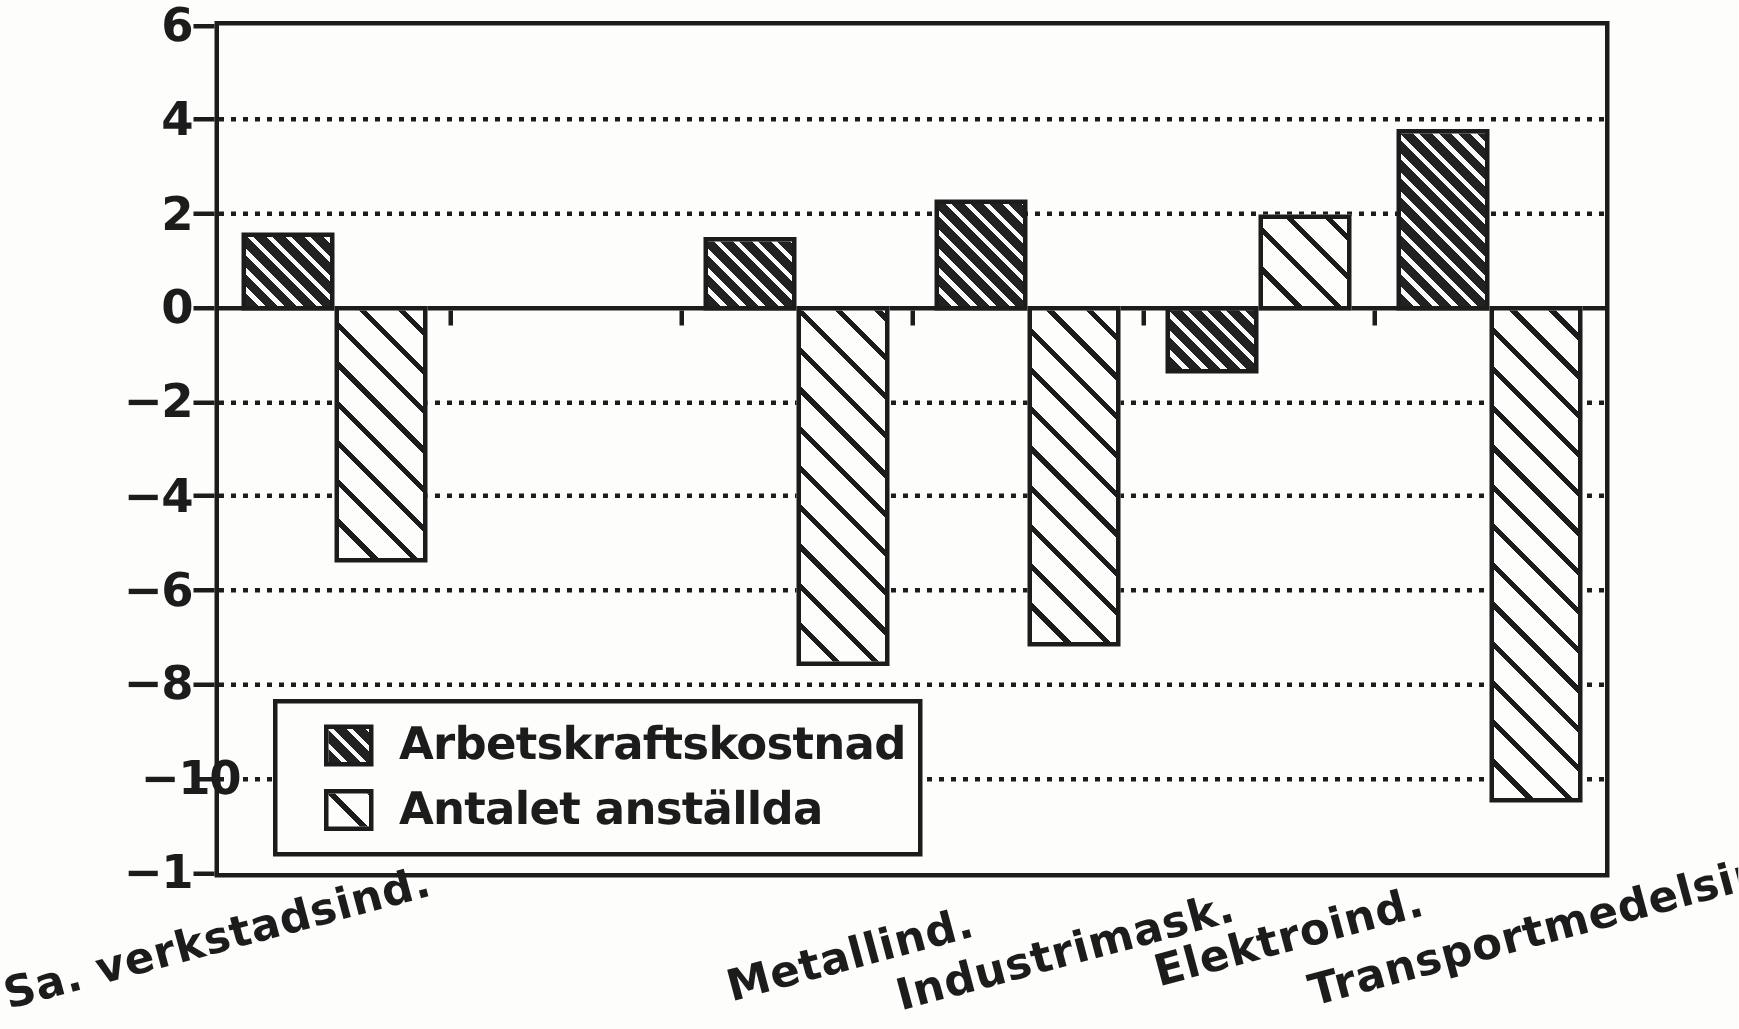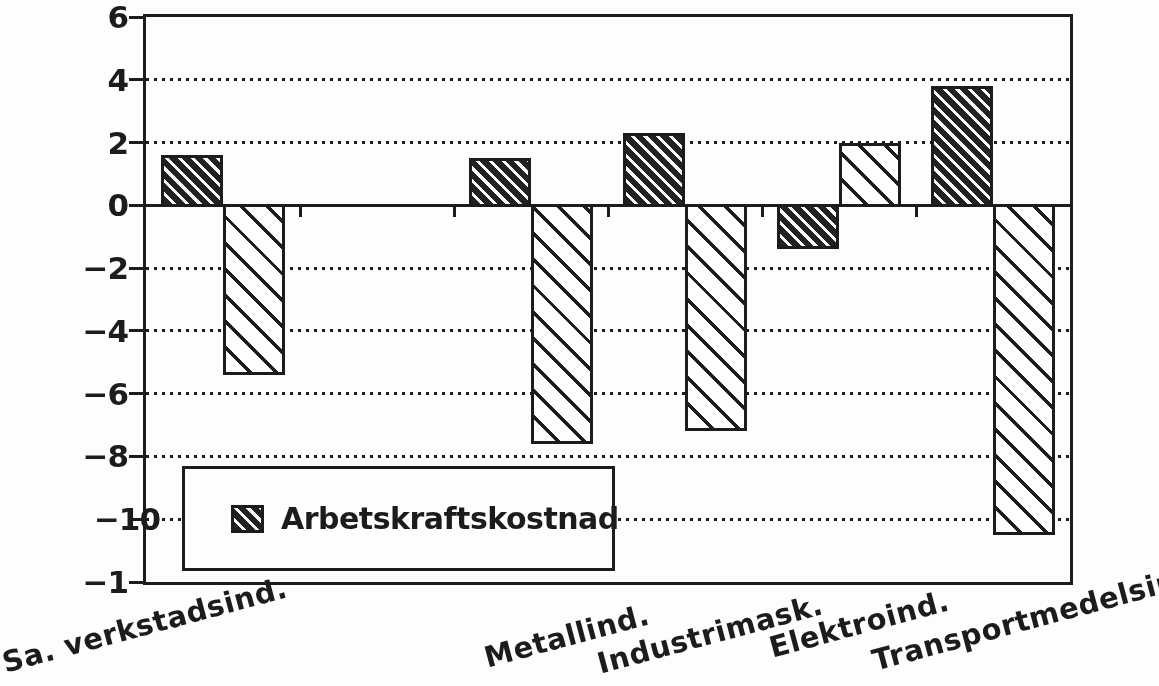--- a/index.html
+++ b/index.html
@@ -27,21 +27,21 @@
     font-size:31px;font-weight:700;line-height:30px;letter-spacing:-1px;
   }
   .xlabel{
     position:absolute;font-size:29px;font-weight:700;letter-spacing:0.5px;
     white-space:nowrap;transform:rotate(-15deg);transform-origin:0 50%;line-height:30px;
   }
   .legend{
     position:absolute;left:182px;top:466px;width:433px;height:105px;
     border:3px solid #1c1c1c;box-sizing:border-box;background:#fdfdfb;
     display:flex;flex-direction:column;justify-content:center;gap:11px;
-    padding-left:46px;z-index:5;
+    padding-left:31px;z-index:5;
   }
   .legend-row{display:flex;align-items:center;}
   .swatch{
     width:27px;height:22px;border:3px solid #1c1c1c;display:inline-block;flex:0 0 auto;
   }
   .legend-label{
     margin-left:17px;font-size:30px;font-weight:700;letter-spacing:-0.5px;line-height:32px;
   }
 </style>
 </head>
@@ -111,15 +111,19 @@
       <div class="xlabel" style="left: 598px; top: 649px;">Industrimask.</div>
       <div class="xlabel" style="left: 770px; top: 633px;">Elektroind.</div>
       <div class="xlabel" style="left: 873px; top: 646px;">Transportmedelsind.</div>
     </div>
 
   <div class="legend">
     <div class="legend-row">
       <span class="swatch hatch-dense"></span>
       <span class="legend-label">Arbetskraftskostnad</span>
     </div>
+    <div class="legend-row">
+      <span class="swatch hatch-light"></span>
+      <span class="legend-label">Antalet anställda</span>
+    </div>
   </div>
 
 </div>
 
 </body></html>

